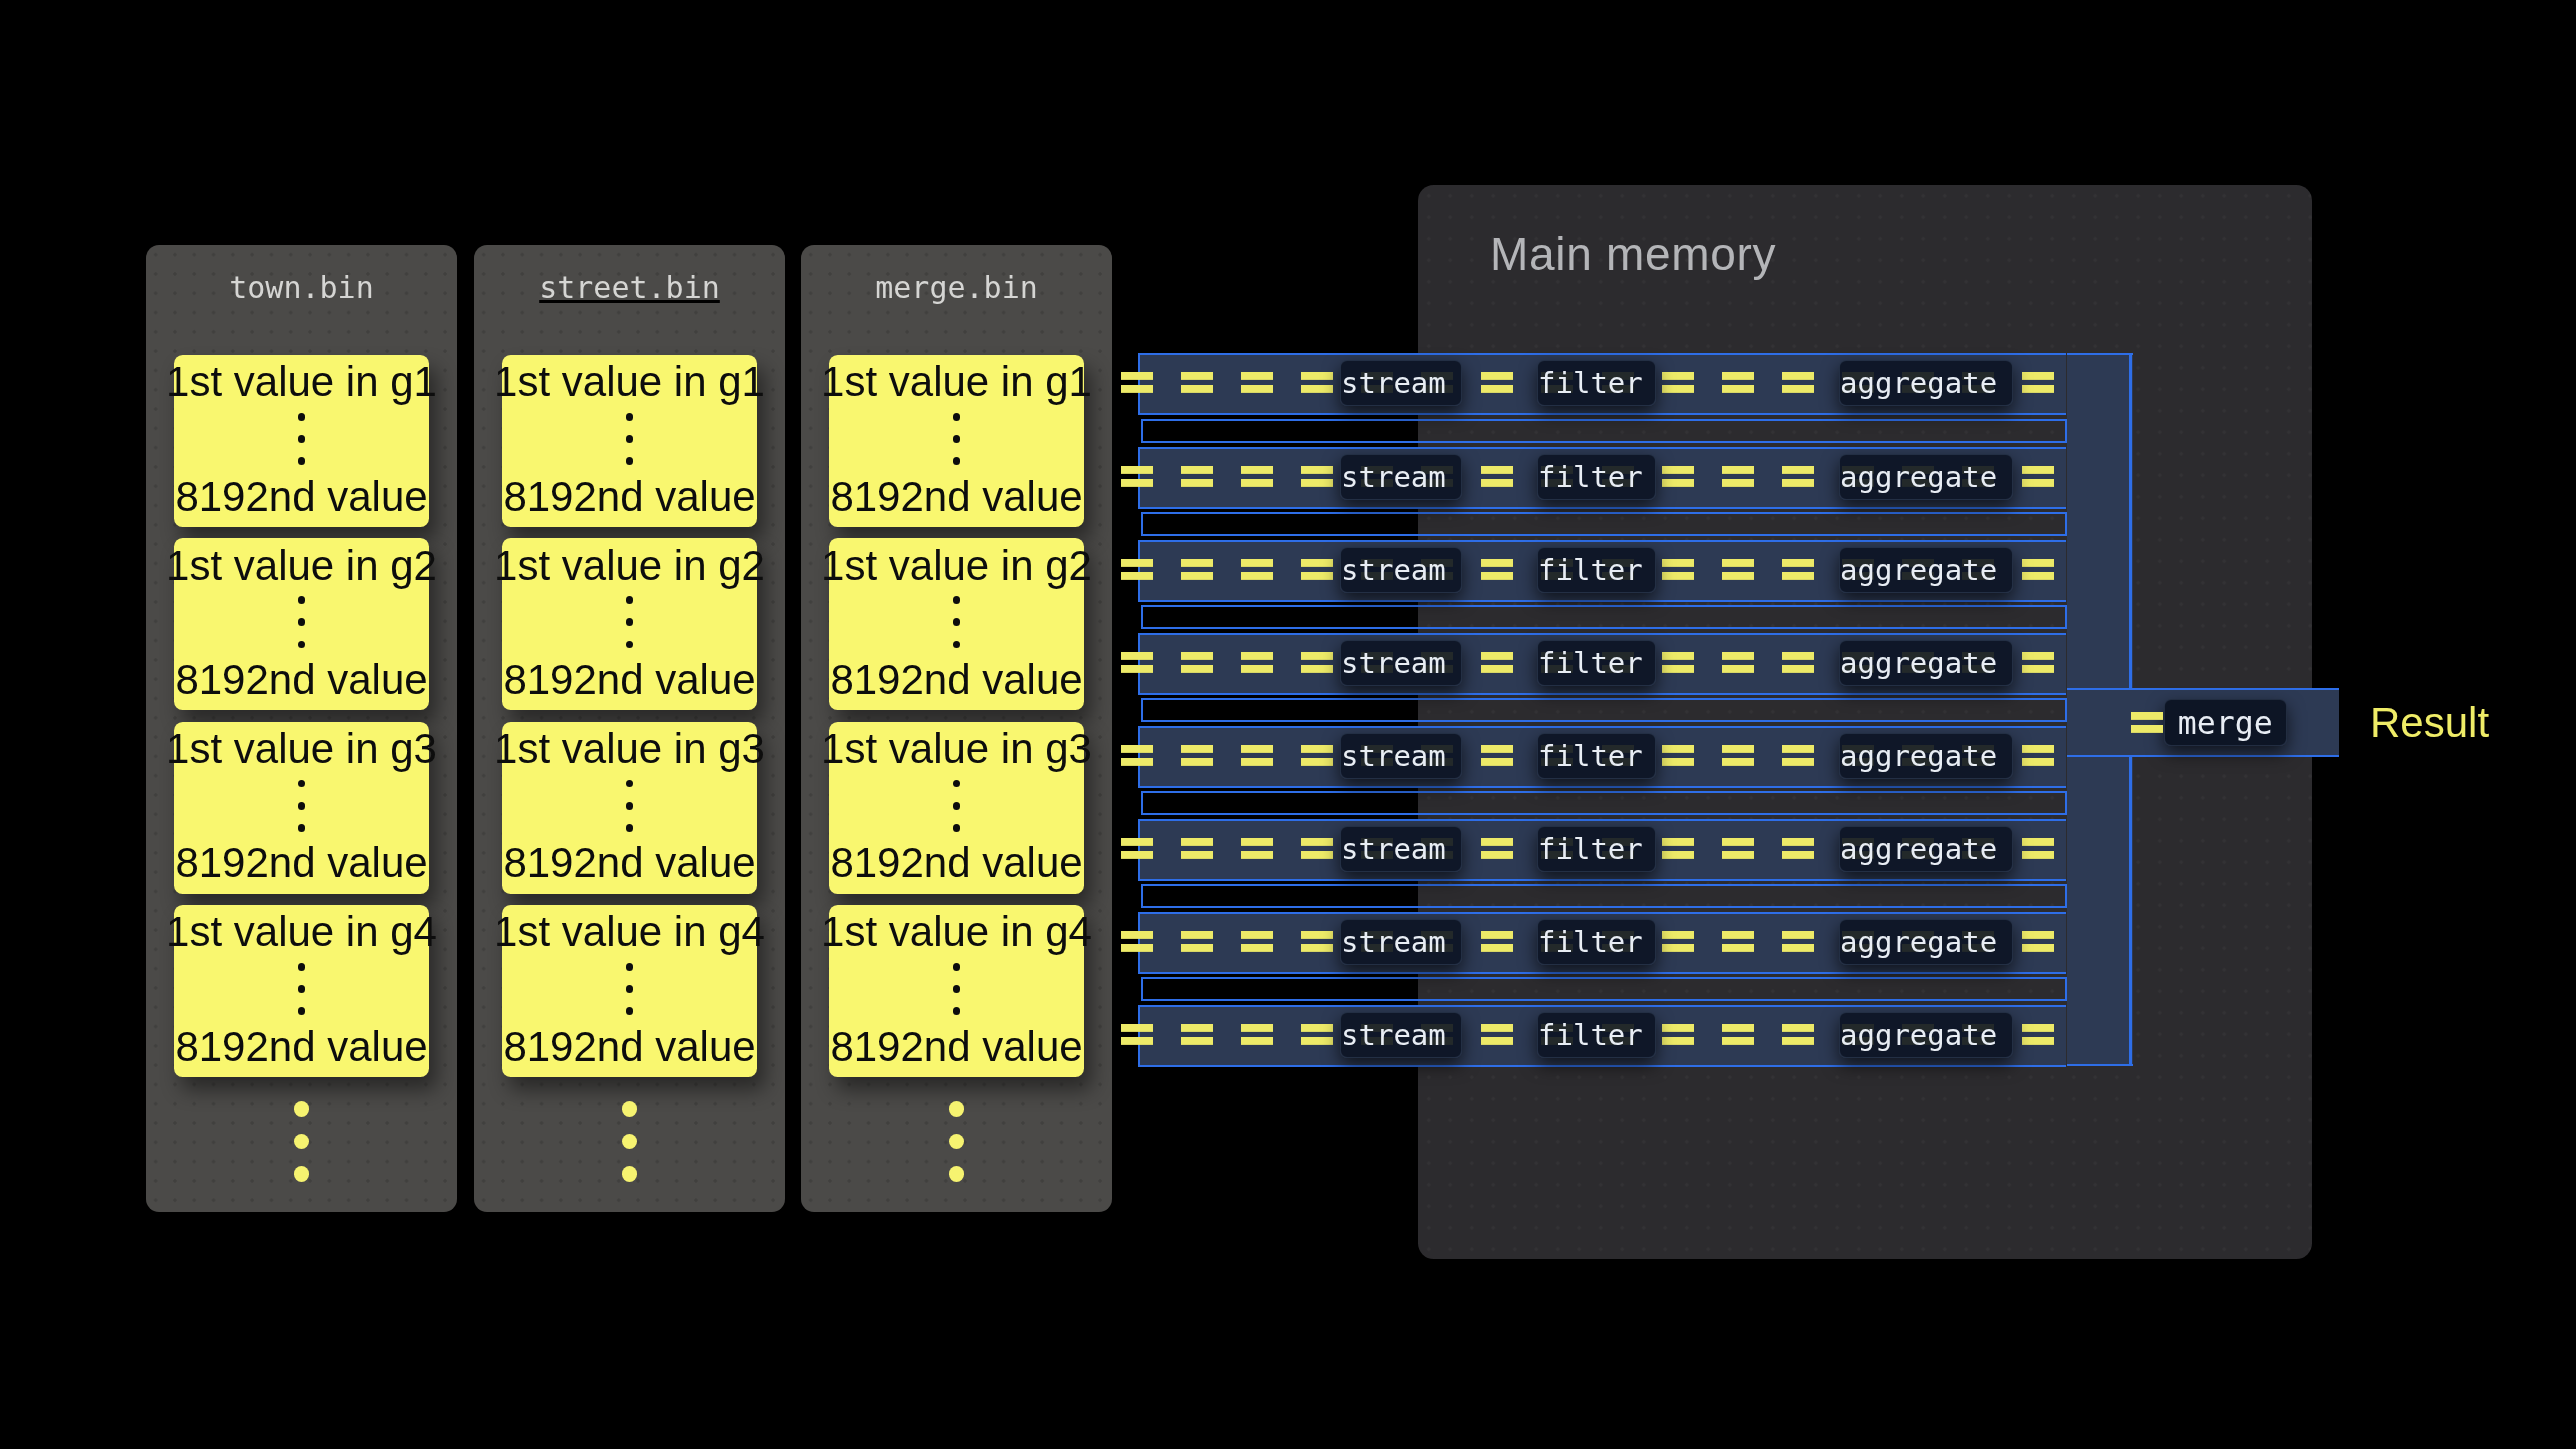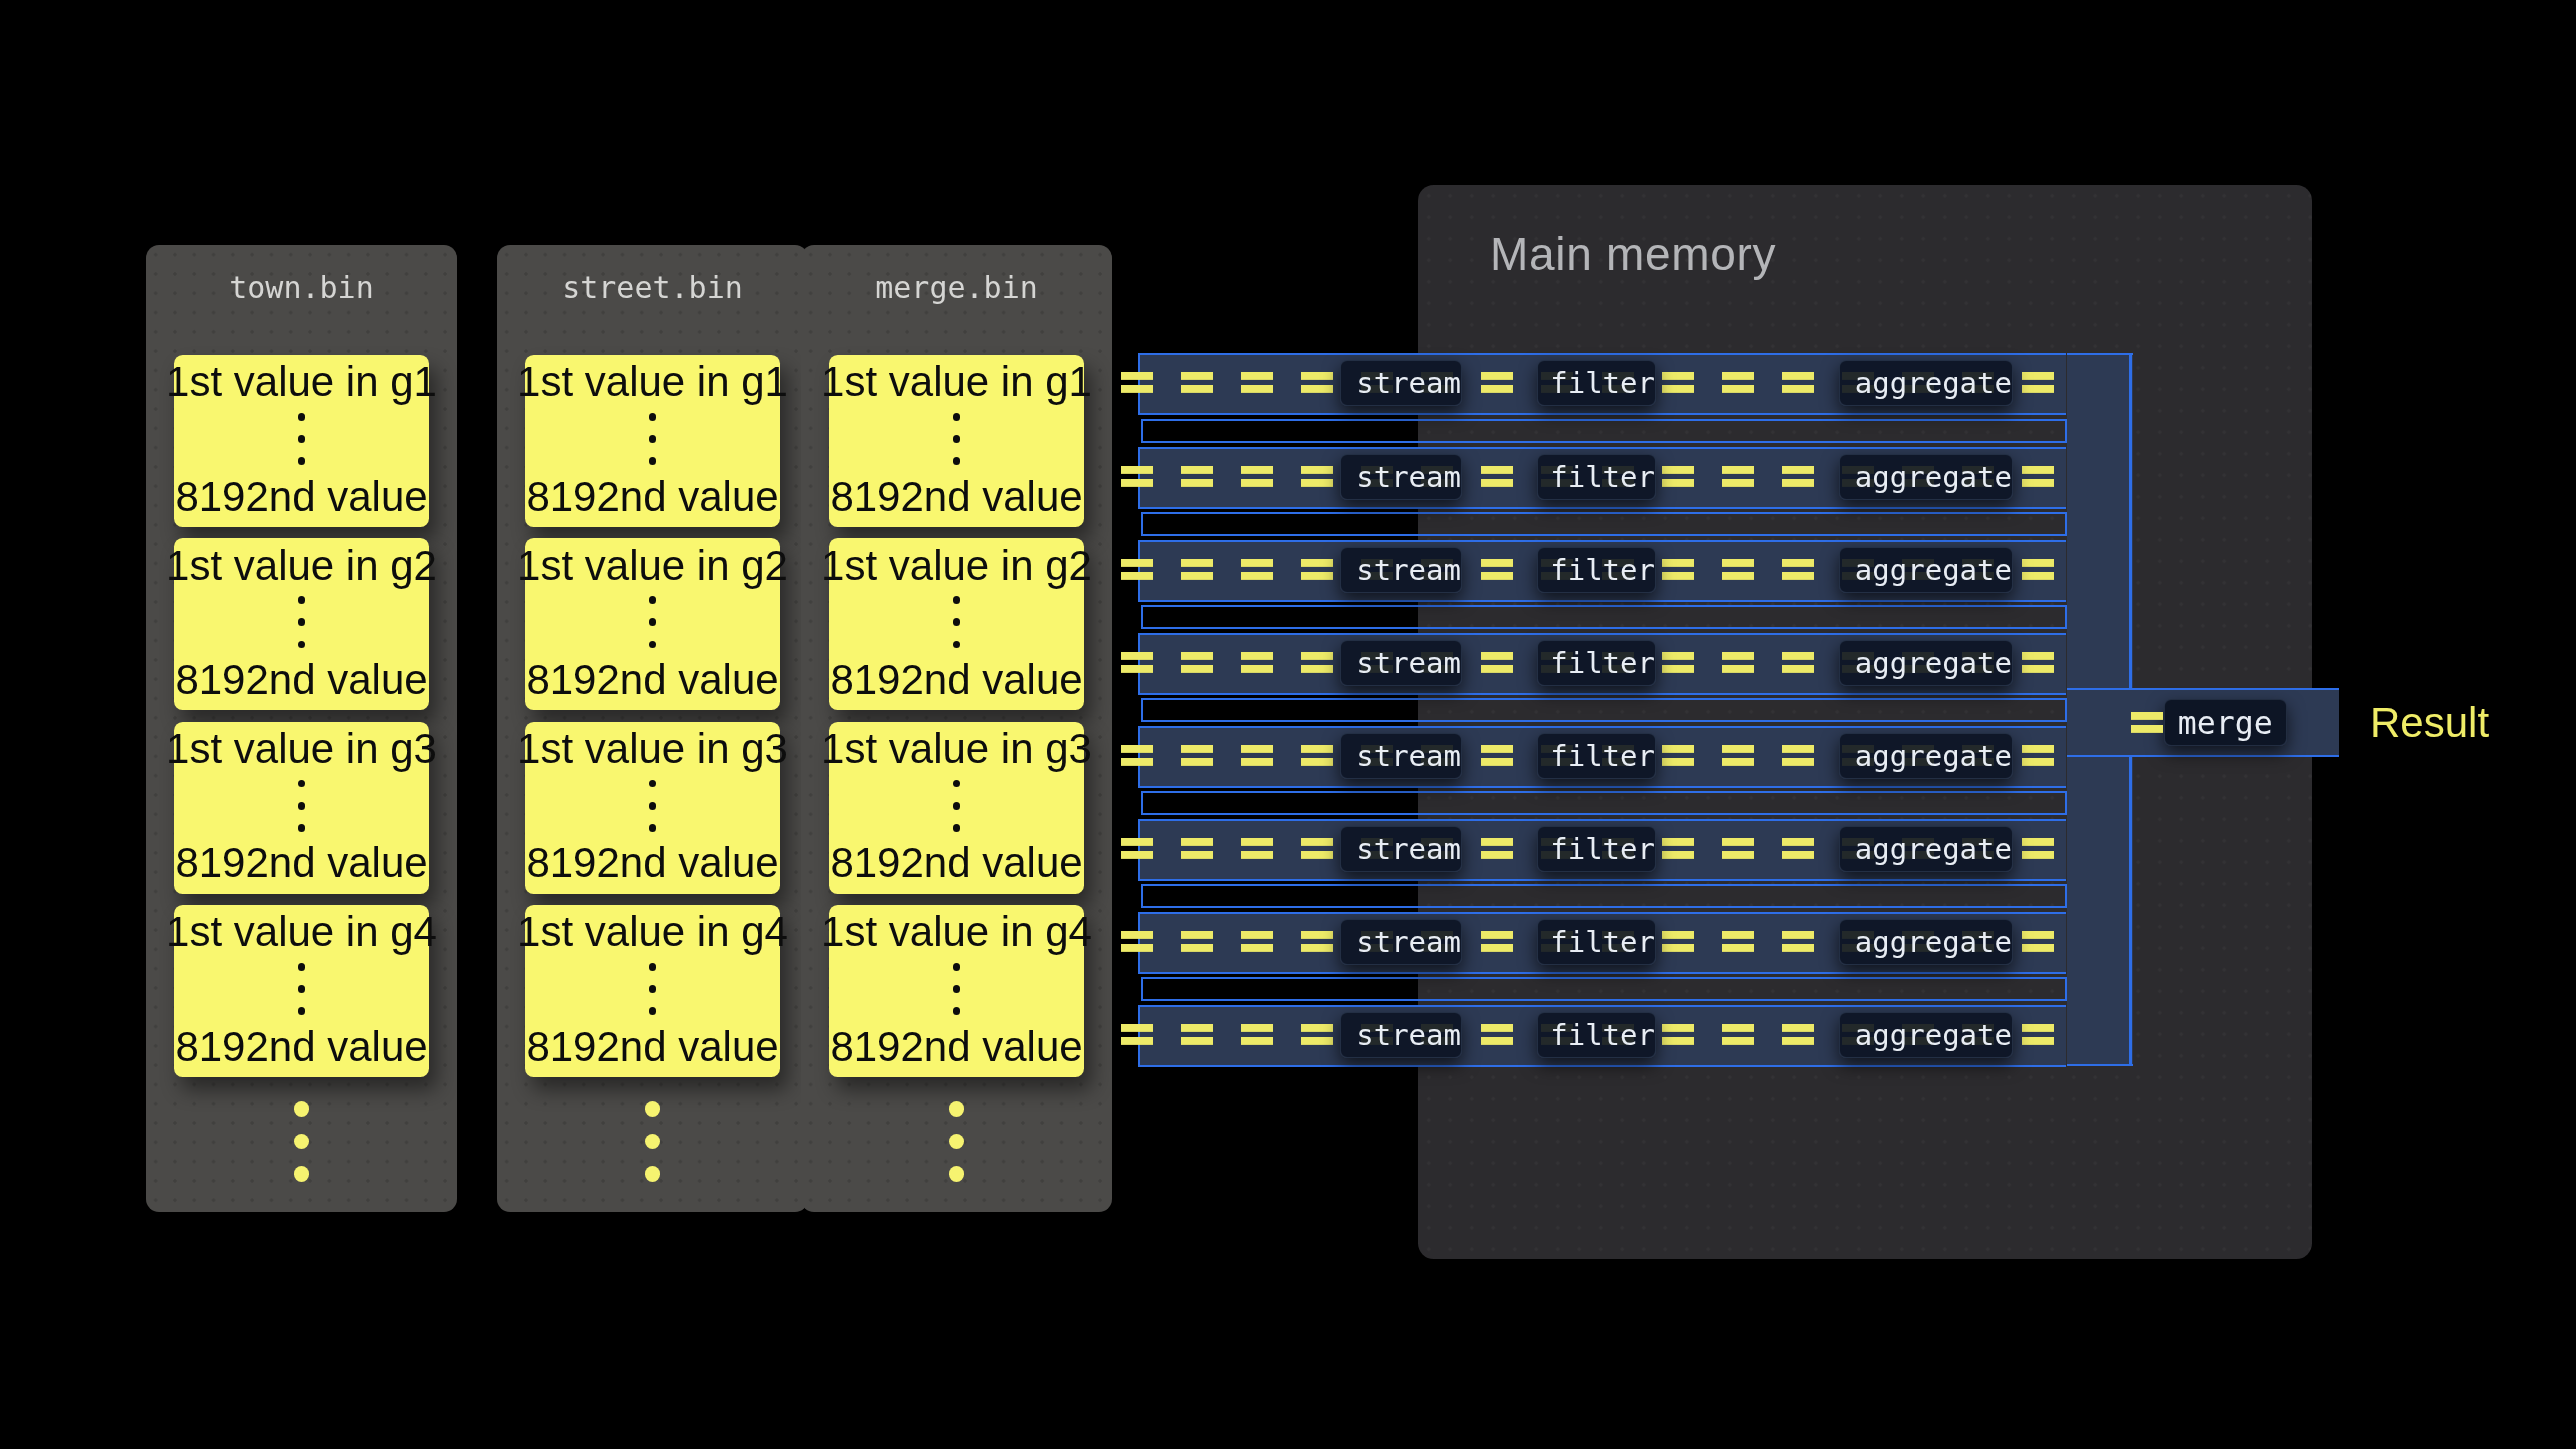--- a/index.html
+++ b/index.html
@@ -72,21 +72,21 @@
     z-index:1;
   }
   .stage-box{
     position:absolute;top:5px;height:46px;box-sizing:border-box;
     background:rgba(12,20,35,0.9);
     border:0.7px solid rgba(110,130,170,0.22);
     border-radius:7.2px;
     box-shadow:0 7.2px 17px rgba(0,0,0,0.65);
     font-family:"DejaVu Sans Mono","Liberation Mono",monospace;
     font-size:29px;line-height:44px;color:#e8edf4;
-    text-align:right;z-index:2;
+    text-align:left;z-index:2;
   }
   .thin-rect{
     position:absolute;left:1141px;width:926px;height:24px;
     box-sizing:border-box;border:2.9px solid #2e6ee8;
     z-index:2;
   }
   #trunk{
     position:absolute;left:2067px;top:353px;width:66px;height:713px;
     box-sizing:border-box;background:#2d3a54;
     border-top:2.9px solid #2e6ee8;border-bottom:2.9px solid #2e6ee8;
@@ -168,21 +168,21 @@
     <div class="vbox-label">8192nd value</div>
   </div>
 </div>
     <div class="panel-ellipsis">
           <div class="ydot"></div>
           <div class="ydot"></div>
           <div class="ydot"></div>
         </div>
   </div>
 
-  <div class="file-panel" style="left: 497px;">
+  <div class="file-panel" style="left: 474px; text-decoration: underline;">
     <div class="file-title">street.bin</div>
     <div class="vbox-stack">
   <div class="vbox">
     <div class="vbox-label">1st value in g1</div>
     <div class="vbox-dots">
               <div class="vbox-dot"></div>
               <div class="vbox-dot"></div>
               <div class="vbox-dot"></div>
             </div>
     <div class="vbox-label">8192nd value</div>

